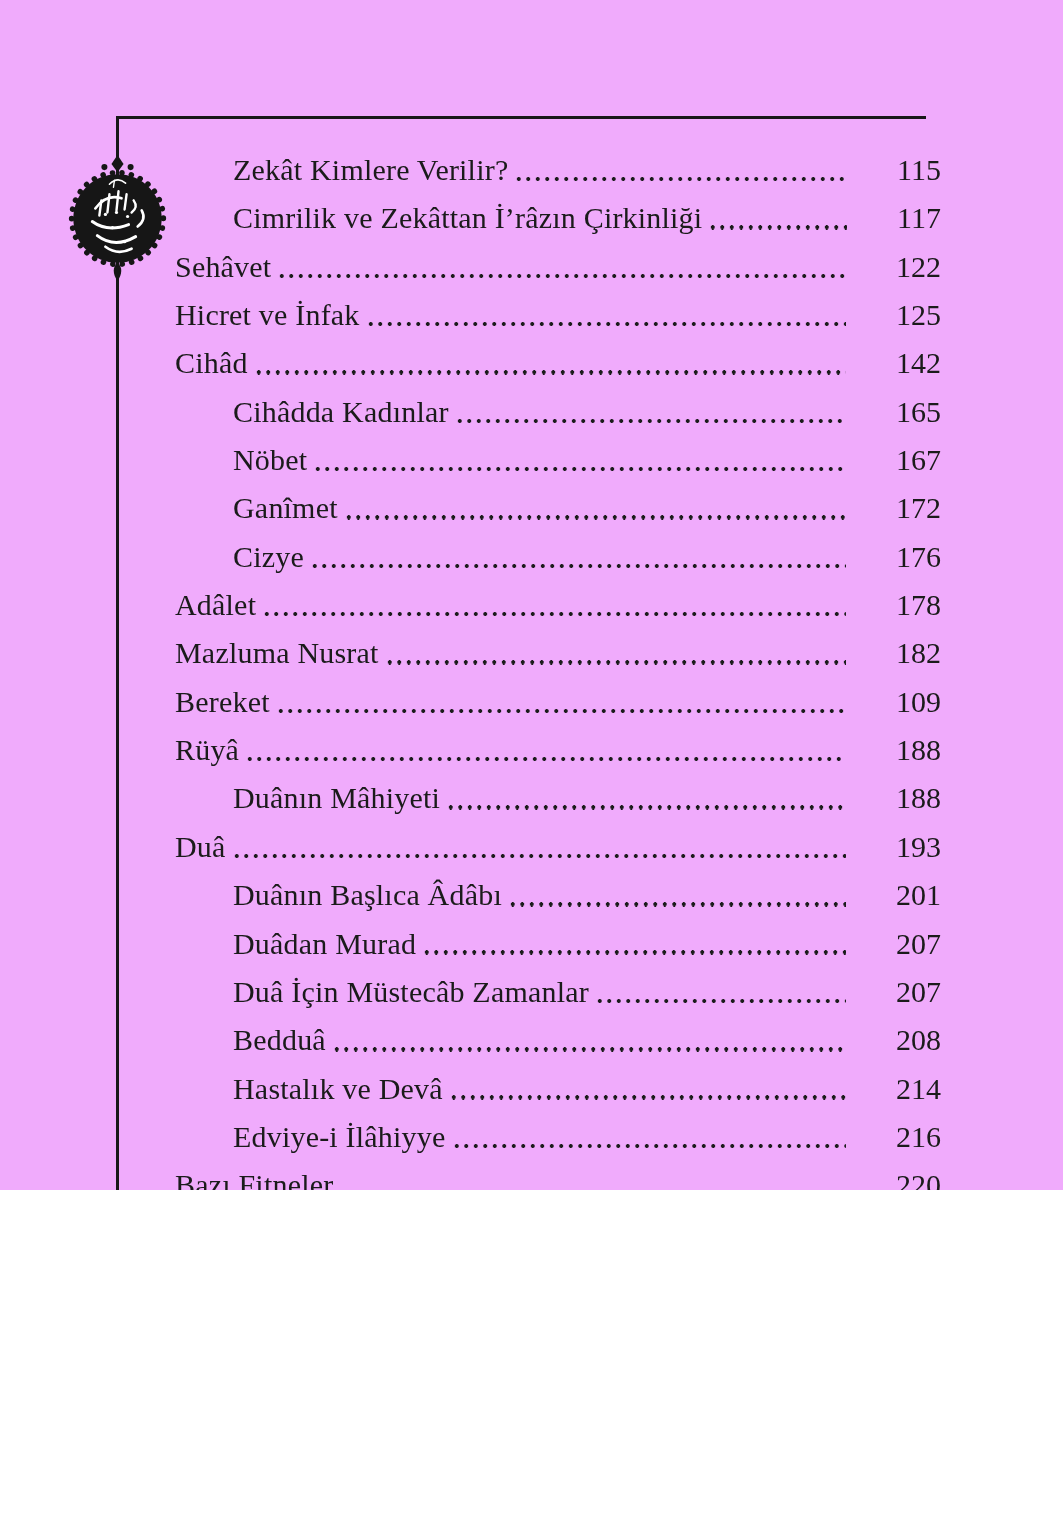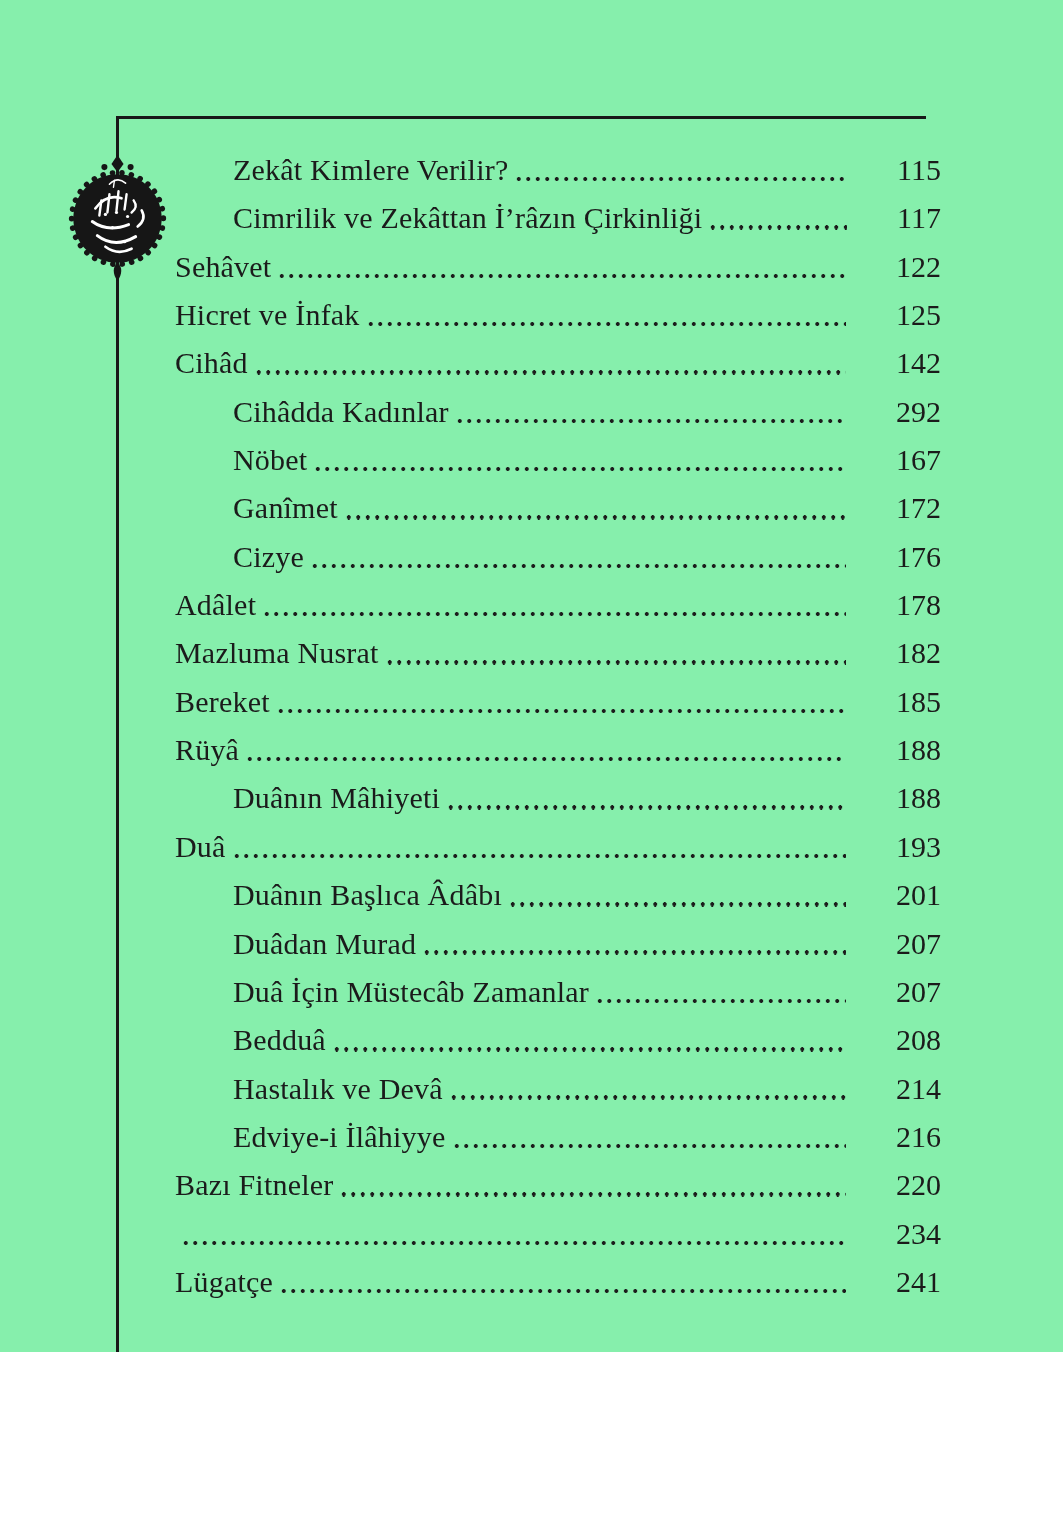--- a/index.html
+++ b/index.html
@@ -3,22 +3,22 @@
 <meta charset="utf-8">
 <style>
   html, body {
     margin: 0;
     padding: 0;
     background: #ffffff;
   }
   .sheet {
     position: relative;
     width: 1063px;
-    height: 1352px;
-    background: #86efac;
+    height: 1190px;
+    background: #f0abfc;
     font-family: "Liberation Serif", "DejaVu Serif", serif;
     color: #1b1b1b;
     overflow: hidden;
   }
   .border-top {
     position: absolute;
     left: 116px;
     top: 116px;
     width: 810px;
     height: 3px;
@@ -148,21 +148,21 @@
 
   <div class="toc-row">
     <span class="toc-title">Cihâd</span>
     <span class="toc-leader"></span>
     <span class="toc-page">142</span>
   </div>
 
   <div class="toc-row indent">
     <span class="toc-title">Cihâdda Kadınlar</span>
     <span class="toc-leader"></span>
-    <span class="toc-page">292</span>
+    <span class="toc-page">165</span>
   </div>
 
   <div class="toc-row indent">
     <span class="toc-title">Nöbet</span>
     <span class="toc-leader"></span>
     <span class="toc-page">167</span>
   </div>
 
   <div class="toc-row indent">
     <span class="toc-title">Ganîmet</span>
@@ -184,21 +184,21 @@
 
   <div class="toc-row">
     <span class="toc-title">Mazluma Nusrat</span>
     <span class="toc-leader"></span>
     <span class="toc-page">182</span>
   </div>
 
   <div class="toc-row">
     <span class="toc-title">Bereket</span>
     <span class="toc-leader"></span>
-    <span class="toc-page">185</span>
+    <span class="toc-page">109</span>
   </div>
 
   <div class="toc-row">
     <span class="toc-title">Rüyâ</span>
     <span class="toc-leader"></span>
     <span class="toc-page">188</span>
   </div>
 
   <div class="toc-row indent">
     <span class="toc-title">Duânın Mâhiyeti</span>

